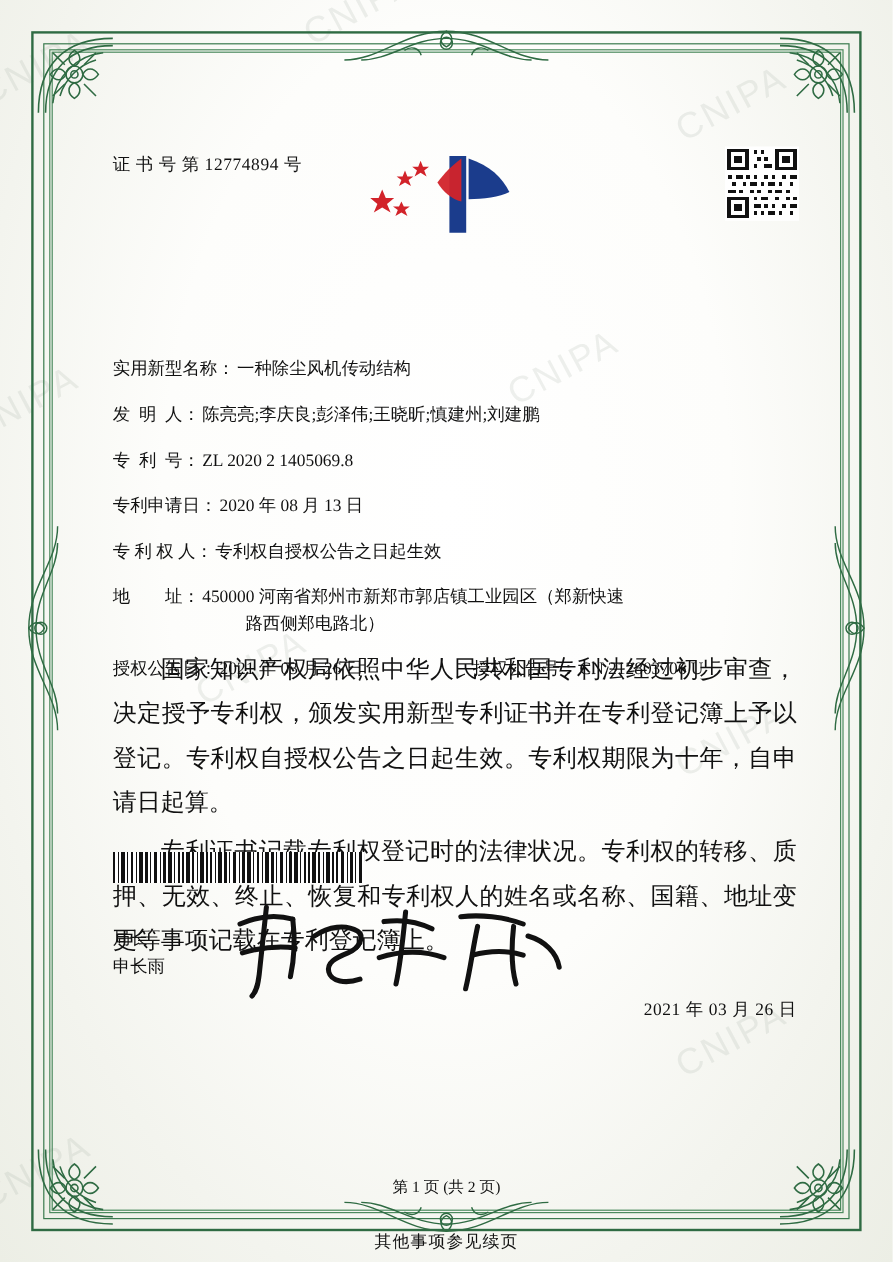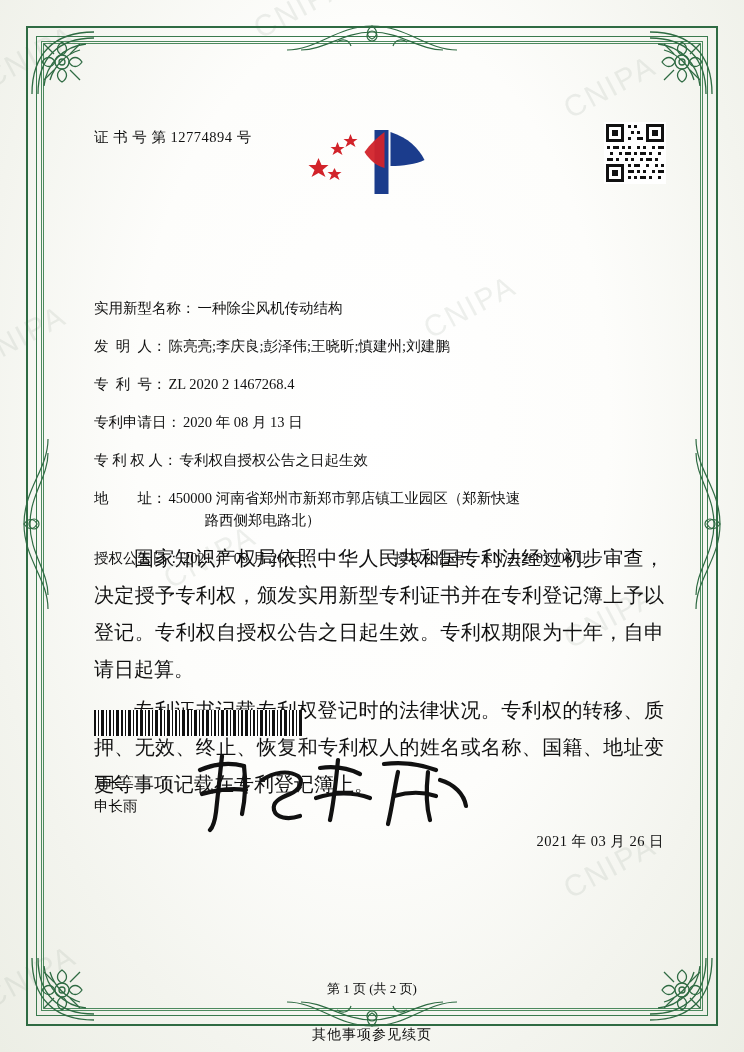--- a/index.html
+++ b/index.html
@@ -470,21 +470,21 @@
       <div class="field-row">
         <span class="field-label">实用新型名称：</span>
         <span class="field-value">一种除尘风机传动结构</span>
       </div>
       <div class="field-row">
         <span class="field-label">发  明  人：</span>
         <span class="field-value">陈亮亮;李庆良;彭泽伟;王晓昕;慎建州;刘建鹏</span>
       </div>
       <div class="field-row">
         <span class="field-label">专  利  号：</span>
-        <span class="field-value">ZL 2020 2 1467268.4</span>
+        <span class="field-value">ZL 2020 2 1405069.8</span>
       </div>
       <div class="field-row">
         <span class="field-label">专利申请日：</span>
         <span class="field-value">2020 年 08 月 13 日</span>
       </div>
       <div class="field-row">
         <span class="field-label">专 利 权 人：</span>
         <span class="field-value">专利权自授权公告之日起生效</span>
       </div>
       <div class="field-row">

